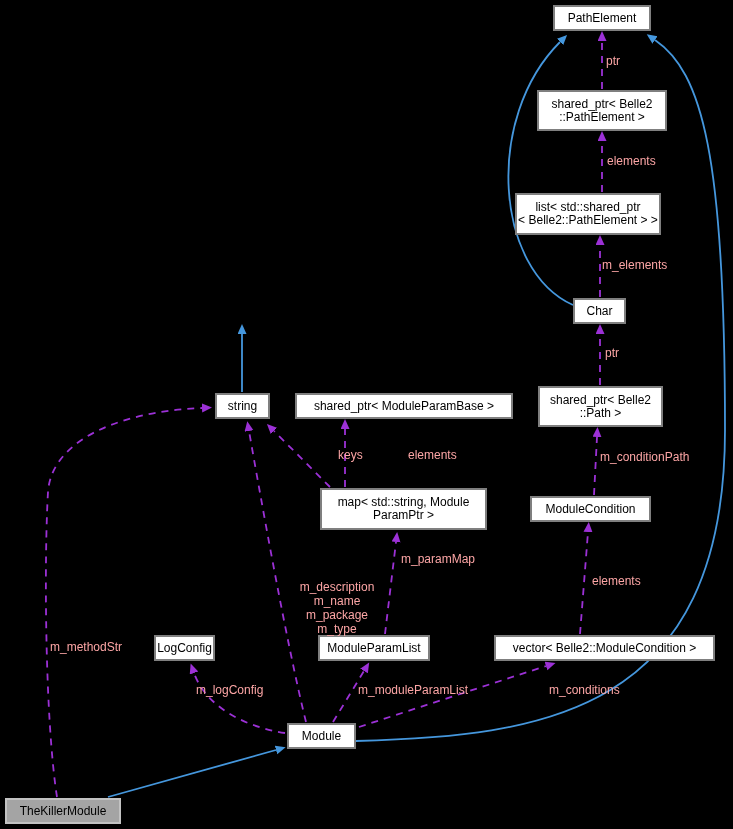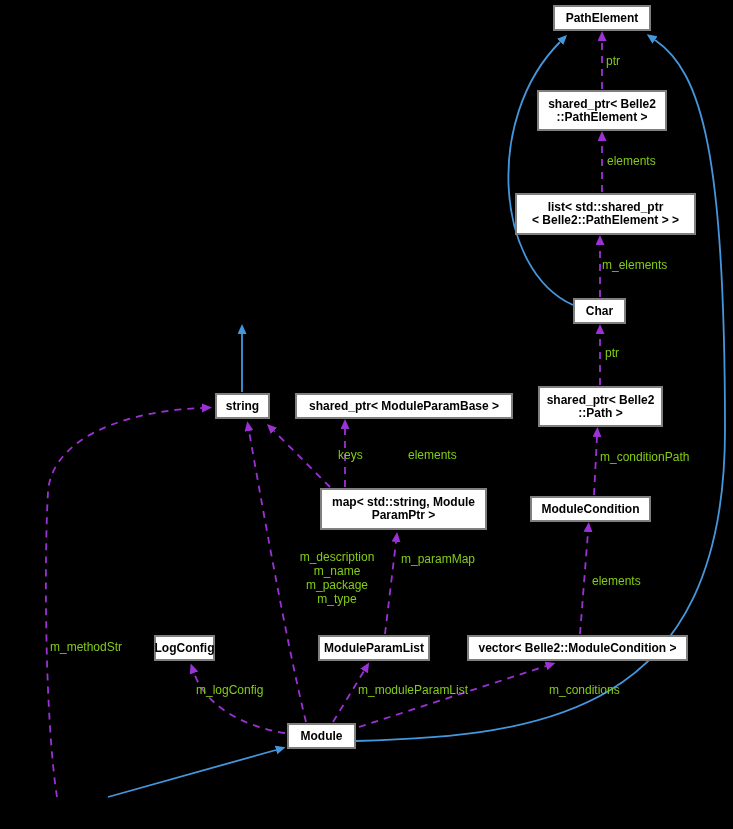--- a/index.html
+++ b/index.html
@@ -1,25 +1,25 @@
 <!DOCTYPE html>
 <html><head>
 <meta charset="utf-8">
 <style>
   html,body{margin:0;padding:0;background:#000;}
   #canvas{position:relative;width:733px;height:829px;background:#000;overflow:hidden;
           font-family:"Liberation Sans",sans-serif;}
   #edges{position:absolute;left:0;top:0;width:733px;height:829px;}
   .node{position:absolute;box-sizing:border-box;background:#fff;border:2px solid #7f7f7f;
         color:#000;font-size:12px;line-height:13px;display:flex;align-items:center;
-        justify-content:center;text-align:center;white-space:pre-line;cursor:pointer;font-weight:bold;}
+        justify-content:center;text-align:center;white-space:pre-line;cursor:pointer;}
   .node.highlight{background:#a4a4a4;border-color:#c2c2c2;}
-  .edge-label{position:absolute;color:#84cc16;font-size:12px;line-height:14px;
+  .edge-label{position:absolute;color:#fca5a5;font-size:12px;line-height:14px;
         white-space:pre-line;}
-  .edge-label.center{text-align:center;}
+  .edge-label.center{text-align:center;margin-top:30px;}
 </style>
 </head>
 <body>
 
 <div id="canvas">
 
   <svg id="edges" width="733" height="829" viewBox="0 0 733 829" xmlns="http://www.w3.org/2000/svg">
     <defs>
       <marker id="arrow-blue" markerUnits="userSpaceOnUse" markerWidth="11" markerHeight="10" refX="0" refY="4.5" orient="auto">
         <path d="M0,0 L10,4.5 L0,9 z" fill="#4597dd"></path>
@@ -46,34 +46,35 @@
     <path d="M333,722 L364,671" stroke="#9c31d6" stroke-width="1.8" stroke-dasharray="7 6" fill="none" marker-end="url(#arrow-purple)"></path>
     <path d="M359,727 L546,666" stroke="#9c31d6" stroke-width="1.8" stroke-dasharray="7 6" fill="none" marker-end="url(#arrow-purple)"></path>
     <path d="M285,733 C240,726 205,704 194,673" stroke="#9c31d6" stroke-width="1.8" stroke-dasharray="7 6" fill="none" marker-end="url(#arrow-purple)"></path>
     <path d="M306,722 C287,645 262,505 249,431" stroke="#9c31d6" stroke-width="1.8" stroke-dasharray="7 6" fill="none" marker-end="url(#arrow-purple)"></path>
     <path d="M57,797 C45,720 44,560 48,492 C51,445 110,412 202,408" stroke="#9c31d6" stroke-width="1.8" stroke-dasharray="7 6" fill="none" marker-end="url(#arrow-purple)"></path>
   </svg>
 
   <div class="node" style="left:553px;top:5px;width:98px;height:26px">PathElement</div>
   <div class="node" style="left:537px;top:90px;width:130px;height:41px">shared_ptr&lt; Belle2
 ::PathElement &gt;</div>
-  <div class="node" style="left:515px;top:193px;width:181px;height:42px">list&lt; std::shared_ptr
+  <div class="node" style="left:515px;top:193px;width:146px;height:42px">list&lt; std::shared_ptr
 &lt; Belle2::PathElement &gt; &gt;</div>
   <div class="node" style="left:573px;top:298px;width:53px;height:26px">Char</div>
   <div class="node" style="left:215px;top:393px;width:55px;height:26px">string</div>
   <div class="node" style="left:295px;top:393px;width:218px;height:26px">shared_ptr&lt; ModuleParamBase &gt;</div>
   <div class="node" style="left:538px;top:386px;width:125px;height:41px">shared_ptr&lt; Belle2
 ::Path &gt;</div>
   <div class="node" style="left:320px;top:488px;width:167px;height:42px">map&lt; std::string, Module
 ParamPtr &gt;</div>
   <div class="node" style="left:530px;top:496px;width:121px;height:26px">ModuleCondition</div>
   <div class="node" style="left:154px;top:635px;width:61px;height:26px">LogConfig</div>
   <div class="node" style="left:318px;top:635px;width:112px;height:26px">ModuleParamList</div>
-  <div class="node" style="left:467px;top:635px;width:221px;height:26px">vector&lt; Belle2::ModuleCondition &gt;</div>
+  <div class="node" style="left:494px;top:635px;width:221px;height:26px">vector&lt; Belle2::ModuleCondition &gt;</div>
   <div class="node" style="left:287px;top:723px;width:69px;height:26px">Module</div>
+  <div class="node highlight" style="left:5px;top:798px;width:116px;height:26px">TheKillerModule</div>
 
   <div class="edge-label" style="left:606px;top:54px">ptr</div>
   <div class="edge-label" style="left:607px;top:154px">elements</div>
   <div class="edge-label" style="left:602px;top:258px">m_elements</div>
   <div class="edge-label" style="left:605px;top:346px">ptr</div>
   <div class="edge-label" style="left:600px;top:450px">m_conditionPath</div>
   <div class="edge-label" style="left:592px;top:574px">elements</div>
   <div class="edge-label" style="left:408px;top:448px">elements</div>
   <div class="edge-label" style="left:338px;top:448px">keys</div>
   <div class="edge-label" style="left:401px;top:552px">m_paramMap</div>

